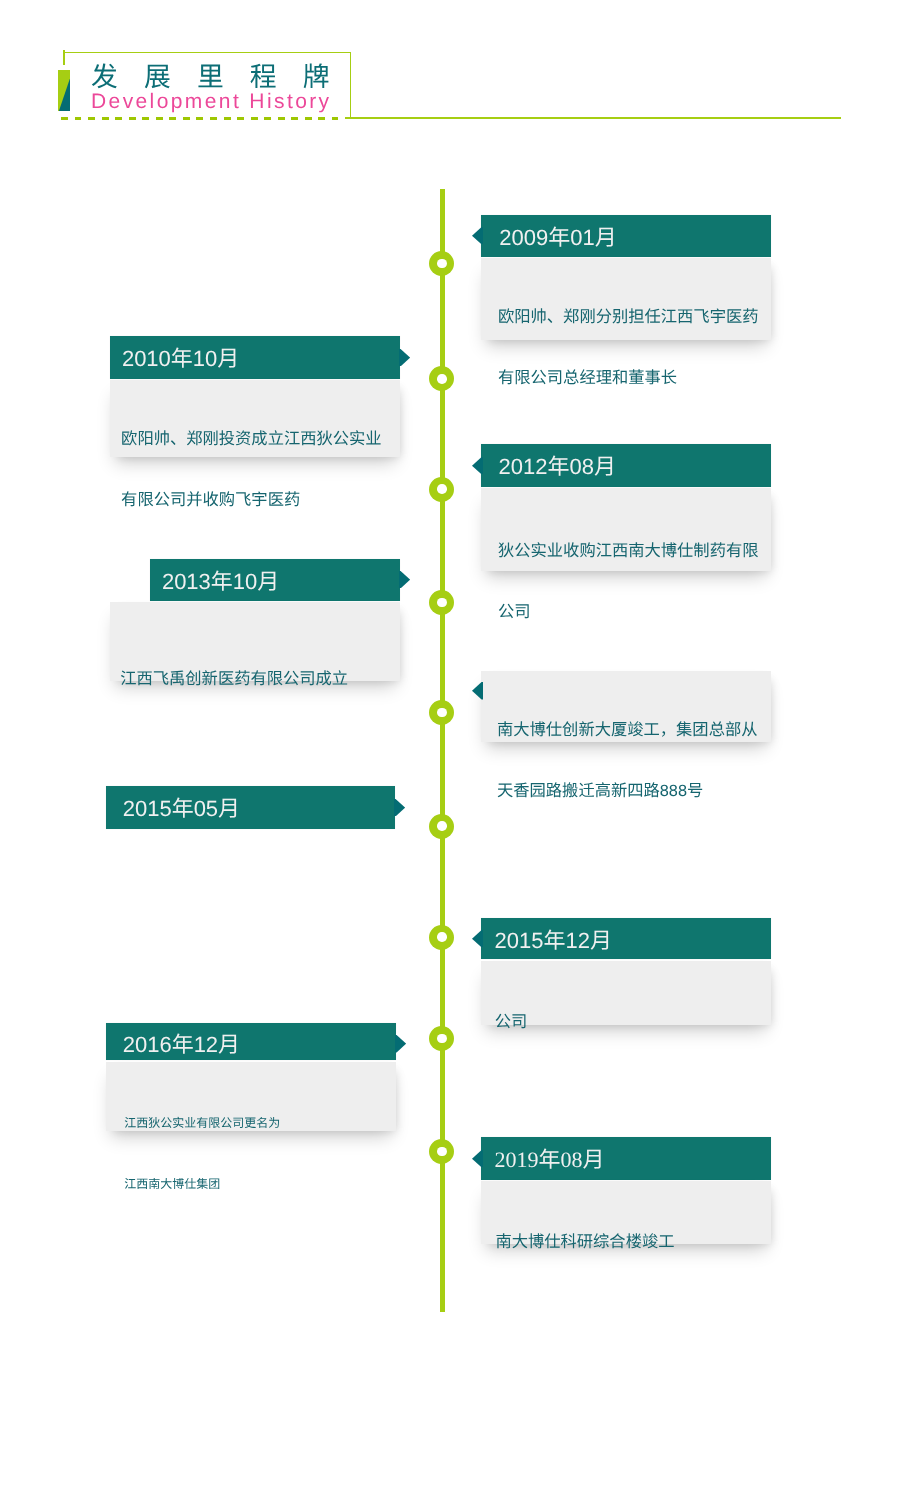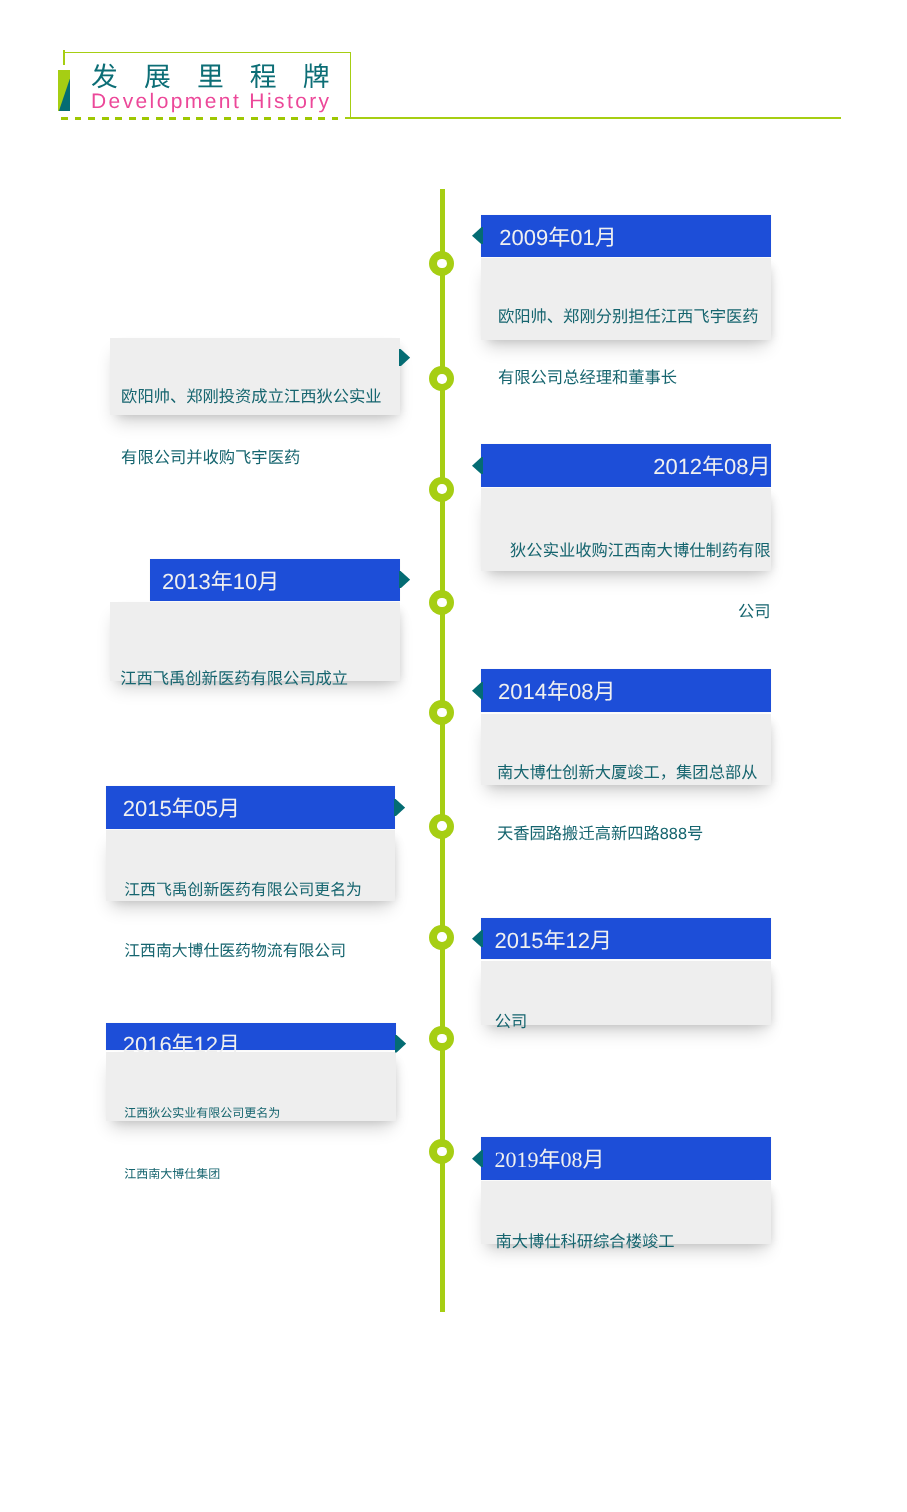--- a/index.html
+++ b/index.html
@@ -41,21 +41,21 @@
   
   .axis{position:absolute;left:439.8px;top:188.8px;width:5.4px;height:1123.2px;background:#a6ce13;}
   .dot{position:absolute;width:25px;height:25px;border-radius:50%;
        background:#a6ce13;}
   .dot::after{content:"";position:absolute;left:7.75px;top:7.75px;
        width:9.5px;height:9.5px;border-radius:50%;background:#ffffff;}
 
   
   .card{position:absolute;}
   .card .hd{
-    position:relative;background:#1d4ed8;color:#f0f0f0;
+    position:relative;background:#0f766e;color:#f0f0f0;
     font-size:22px;
     box-shadow:0 0 1px rgba(0,0,0,0.10);
   }
   .card .bd{
     position:relative;margin-top:1.3px;background:#eeeeee;color:#16656f;
     font-size:16.3px;line-height:23.9px;white-space:nowrap;
     box-shadow:0 11px 17px -5px rgba(0,0,0,0.19), 4px 4px 9px -4px rgba(0,0,0,0.13);
   }
   .card .ln{position:relative;height:23.9px;margin-top:37px;}
   .card .arrow{position:absolute;width:11.2px;height:17.4px;z-index:3;line-height:0;}
@@ -103,31 +103,32 @@
           <div class="ln">欧阳帅、郑刚分别担任江西飞宇医药</div>
           <div class="ln">有限公司总经理和董事长</div>
         </div>
         <span class="arrow" style="top: 12.35px;">
           <svg width="11.2" height="17.4" viewBox="0 0 112 174" preserveAspectRatio="none">
             <path d="M0 87 L96 0 L112 0 L112 174 L96 174 Z" fill="#046c73"></path>
           </svg>
         </span>
       </div>
       <div class="card left" style="left: 110.3px; top: 336.4px; width: 289.9px;">
+        <div class="hd" style="height: 42.5px; line-height: 46.5px; padding-left: 11.6px;">2010年10月</div>
         <div class="bd" style="height: 66.3px; padding-top: 11px; padding-left: 10.8px;">
           <div class="ln">欧阳帅、郑刚投资成立江西狄公实业</div>
           <div class="ln">有限公司并收购飞宇医药</div>
         </div>
         <span class="arrow" style="top: 12.6px;">
           <svg width="11.2" height="17.4" viewBox="0 0 112 174" preserveAspectRatio="none">
             <path d="M112 87 L16 0 L0 0 L0 174 L16 174 Z" fill="#046c73"></path>
           </svg>
         </span>
       </div>
-      <div class="card right" style="left: 481.4px; top: 444.4px; width: 289.2px; text-align: right;">
+      <div class="card right" style="left: 481.4px; top: 444.4px; width: 289.2px;">
         <div class="hd" style="height: 42.2px; line-height: 46.2px; padding-left: 17.2px;">2012年08月</div>
         <div class="bd" style="height: 68.3px; padding-top: 15px; padding-left: 16.6px;">
           <div class="ln">狄公实业收购江西南大博仕制药有限</div>
           <div class="ln">公司</div>
         </div>
         <span class="arrow" style="top: 12.45px;">
           <svg width="11.2" height="17.4" viewBox="0 0 112 174" preserveAspectRatio="none">
             <path d="M0 87 L96 0 L112 0 L112 174 L96 174 Z" fill="#046c73"></path>
           </svg>
         </span>
@@ -137,56 +138,51 @@
         <div class="bd" style="height: 50.6px; padding-top: 29px; padding-left: 9.9px;">
           <div class="ln">江西飞禹创新医药有限公司成立</div>
         </div>
         <span class="arrow" style="top: 12.25px;">
           <svg width="11.2" height="17.4" viewBox="0 0 112 174" preserveAspectRatio="none">
             <path d="M112 87 L16 0 L0 0 L0 174 L16 174 Z" fill="#046c73"></path>
           </svg>
         </span>
       </div>
       <div class="card right" style="left: 481.4px; top: 669.4px; width: 289.2px;">
-        <div class="hd" style="height: 42.9px; line-height: 46.9px; padding-left: 16.6px;">2014年08月</div>
         <div class="bd" style="height: 60.6px; padding-top: 11.1px; padding-left: 15.6px;">
           <div class="ln">南大博仕创新大厦竣工，集团总部从</div>
           <div class="ln">天香园路搬迁高新四路888号</div>
         </div>
         <span class="arrow" style="top: 12.8px;">
           <svg width="11.2" height="17.4" viewBox="0 0 112 174" preserveAspectRatio="none">
             <path d="M0 87 L96 0 L112 0 L112 174 L96 174 Z" fill="#046c73"></path>
           </svg>
         </span>
       </div>
       <div class="card left" style="left: 106.4px; top: 786.4px; width: 288.8px;">
         <div class="hd" style="height: 42.3px; line-height: 46.3px; padding-left: 16.3px;">2015年05月</div>
-        <div class="bd" style="height: 58.6px; padding-top: 12.2px; padding-left: 17.8px; font-size: 15.85px;">
-          <div class="ln">江西飞禹创新医药有限公司更名为</div>
-          <div class="ln">江西南大博仕医药物流有限公司</div>
-        </div>
         <span class="arrow" style="top: 12.5px;">
           <svg width="11.2" height="17.4" viewBox="0 0 112 174" preserveAspectRatio="none">
             <path d="M112 87 L16 0 L0 0 L0 174 L16 174 Z" fill="#046c73"></path>
           </svg>
         </span>
       </div>
       <div class="card right" style="left: 481.4px; top: 917.8px; width: 289.2px;">
         <div class="hd" style="height: 41.7px; line-height: 45.7px; padding-left: 13.2px;">2015年12月</div>
         <div class="bd" style="height: 50.7px; padding-top: 13.1px; padding-left: 13.4px;">
           <div class="ln">公司</div>
         </div>
         <span class="arrow" style="top: 12.2px;">
           <svg width="11.2" height="17.4" viewBox="0 0 112 174" preserveAspectRatio="none">
             <path d="M0 87 L96 0 L112 0 L112 174 L96 174 Z" fill="#046c73"></path>
           </svg>
         </span>
       </div>
       <div class="card left" style="left: 106.4px; top: 1023.4px; width: 289.8px;">
-        <div class="hd" style="height: 27px; line-height: 44.9px; padding-left: 16.3px;">2016年12月</div>
+        <div class="hd" style="height: 37px; line-height: 44.9px; padding-left: 16.3px;">2016年12月</div>
         <div class="bd" style="height: 56px; padding-top: 13.3px; padding-left: 17.8px; font-size: 12px;">
           <div class="ln">江西狄公实业有限公司更名为</div>
           <div class="ln">江西南大博仕集团</div>
         </div>
         <span class="arrow" style="top: 11.8px;">
           <svg width="11.2" height="17.4" viewBox="0 0 112 174" preserveAspectRatio="none">
             <path d="M112 87 L16 0 L0 0 L0 174 L16 174 Z" fill="#046c73"></path>
           </svg>
         </span>
       </div>

